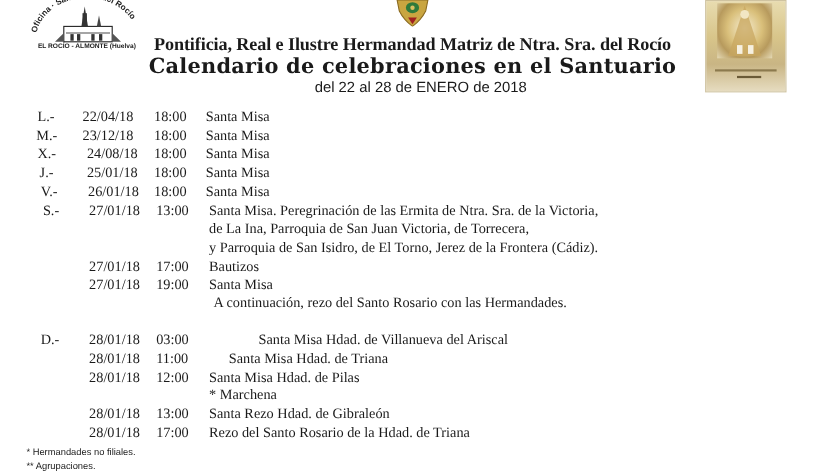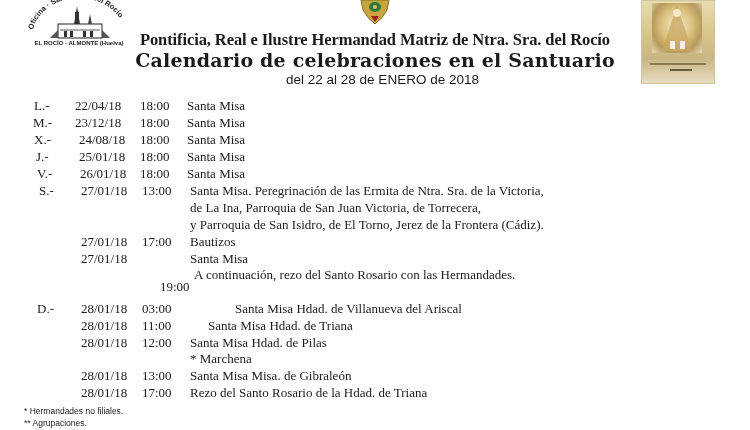--- a/index.html
+++ b/index.html
@@ -122,21 +122,21 @@
     <div class="row" style="top: 217px; left: 0px;">
       <span class="c-desc" style="left: 190px;">y Parroquia de San Isidro, de El Torno, Jerez de la Frontera (Cádiz).</span>
     </div>
     <div class="row" style="top: 234px; left: 0px;">
       <span class="c-date" style="left: 81px;">27/01/18</span>
       <span class="c-time" style="left: 142px;">17:00</span>
       <span class="c-desc" style="left: 190px;">Bautizos</span>
     </div>
     <div class="row" style="top: 251px; left: 0px;">
       <span class="c-date" style="left: 81px;">27/01/18</span>
-      <span class="c-time" style="left: 160px; margin-top: 28px;">19:00</span>
+      <span class="c-time" style="left: 142px;">19:00</span>
       <span class="c-desc" style="left: 190px;">Santa Misa</span>
     </div>
     <div class="row" style="top: 267px; left: 0px;">
       <span class="c-desc" style="left: 194px;"> A continuación, rezo del Santo Rosario con las Hermandades.</span>
     </div>
     <div class="row" style="top: 301px; left: 0px;">
       <span class="c-day" style="left: 37px;">D.-</span>
       <span class="c-date" style="left: 81px;">28/01/18</span>
       <span class="c-time" style="left: 142px;">03:00</span>
       <span class="c-desc" style="left: 188px; margin-left: 47px;">Santa Misa Hdad. de Villanueva del Ariscal</span>
@@ -150,21 +150,21 @@
       <span class="c-date" style="left: 81px;">28/01/18</span>
       <span class="c-time" style="left: 142px;">12:00</span>
       <span class="c-desc" style="left: 190px;">Santa Misa Hdad. de Pilas</span>
     </div>
     <div class="row" style="top: 351px; left: 0px;">
       <span class="c-desc" style="left: 190px;">* Marchena</span>
     </div>
     <div class="row" style="top: 368px; left: 0px;">
       <span class="c-date" style="left: 81px;">28/01/18</span>
       <span class="c-time" style="left: 142px;">13:00</span>
-      <span class="c-desc" style="left: 190px;">Santa Misa Misa. de Gibraleón</span>
+      <span class="c-desc" style="left: 190px;">Santa Rezo Hdad. de Gibraleón</span>
     </div>
     <div class="row" style="top: 385px; left: 0px;">
       <span class="c-date" style="left: 81px;">28/01/18</span>
       <span class="c-time" style="left: 142px;">17:00</span>
       <span class="c-desc" style="left: 190px;">Rezo del Santo Rosario de la Hdad. de Triana</span>
     </div>
   </div>
 
 <div class="footnote" style="top:406px;">* Hermandades no filiales.</div>
 <div class="footnote" style="top:418px;">** Agrupaciones.</div>

